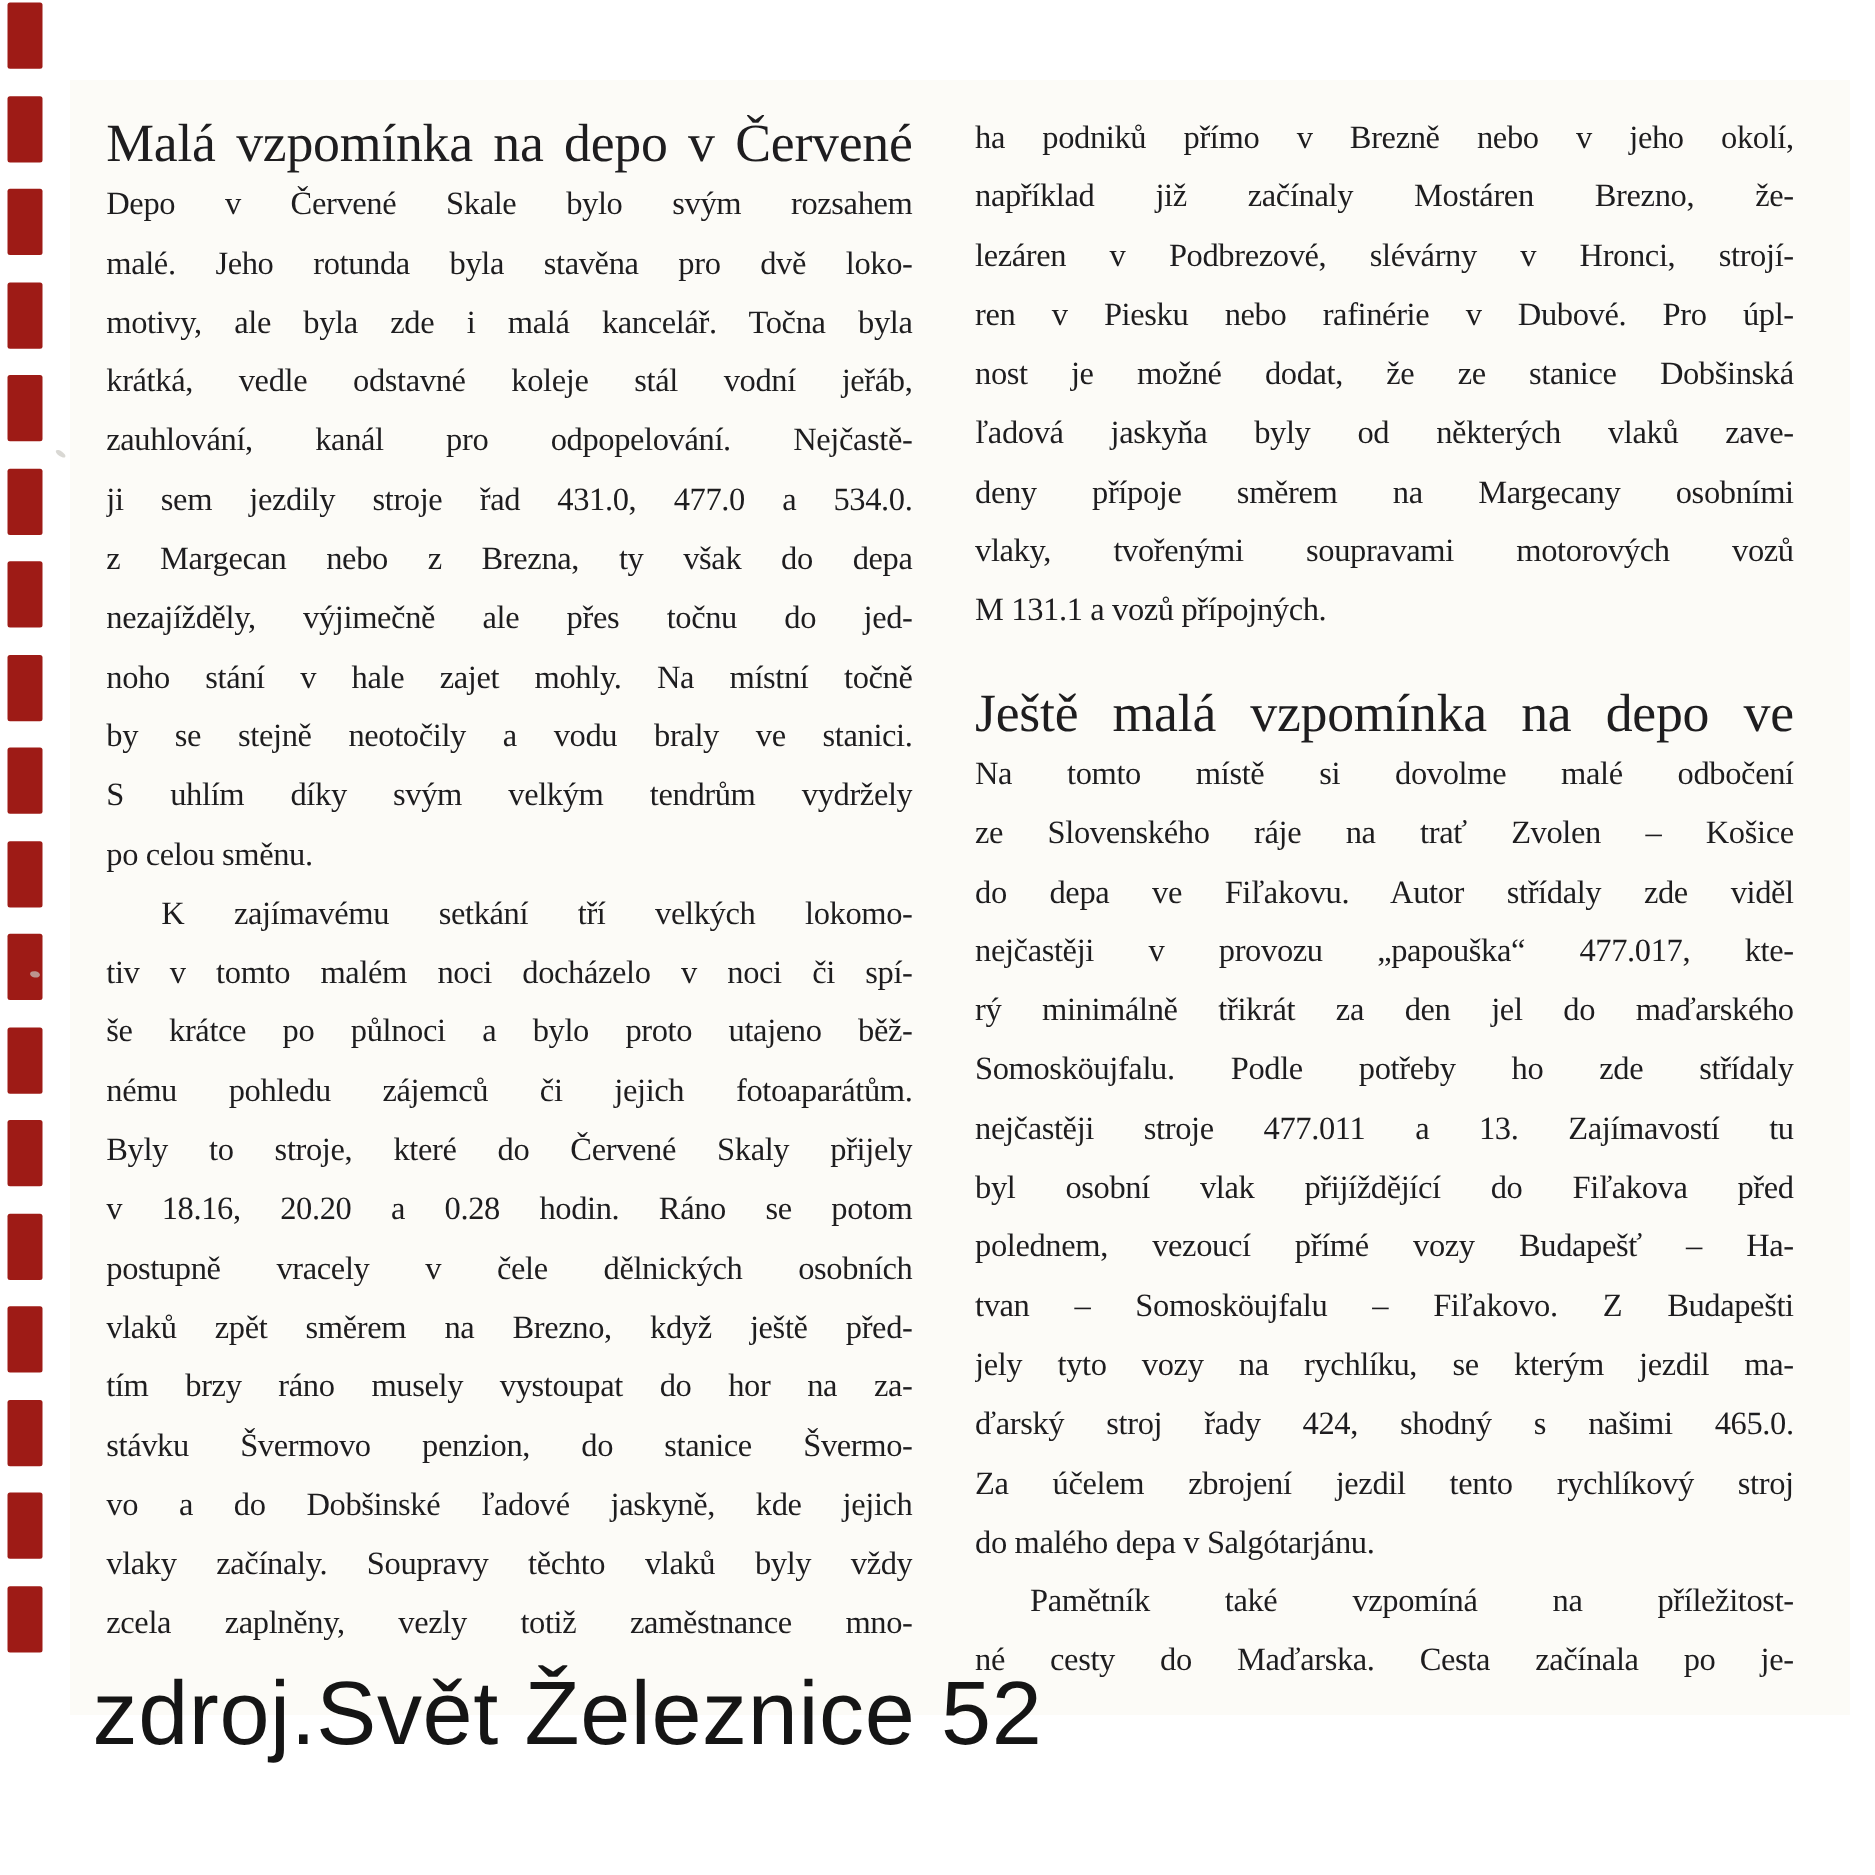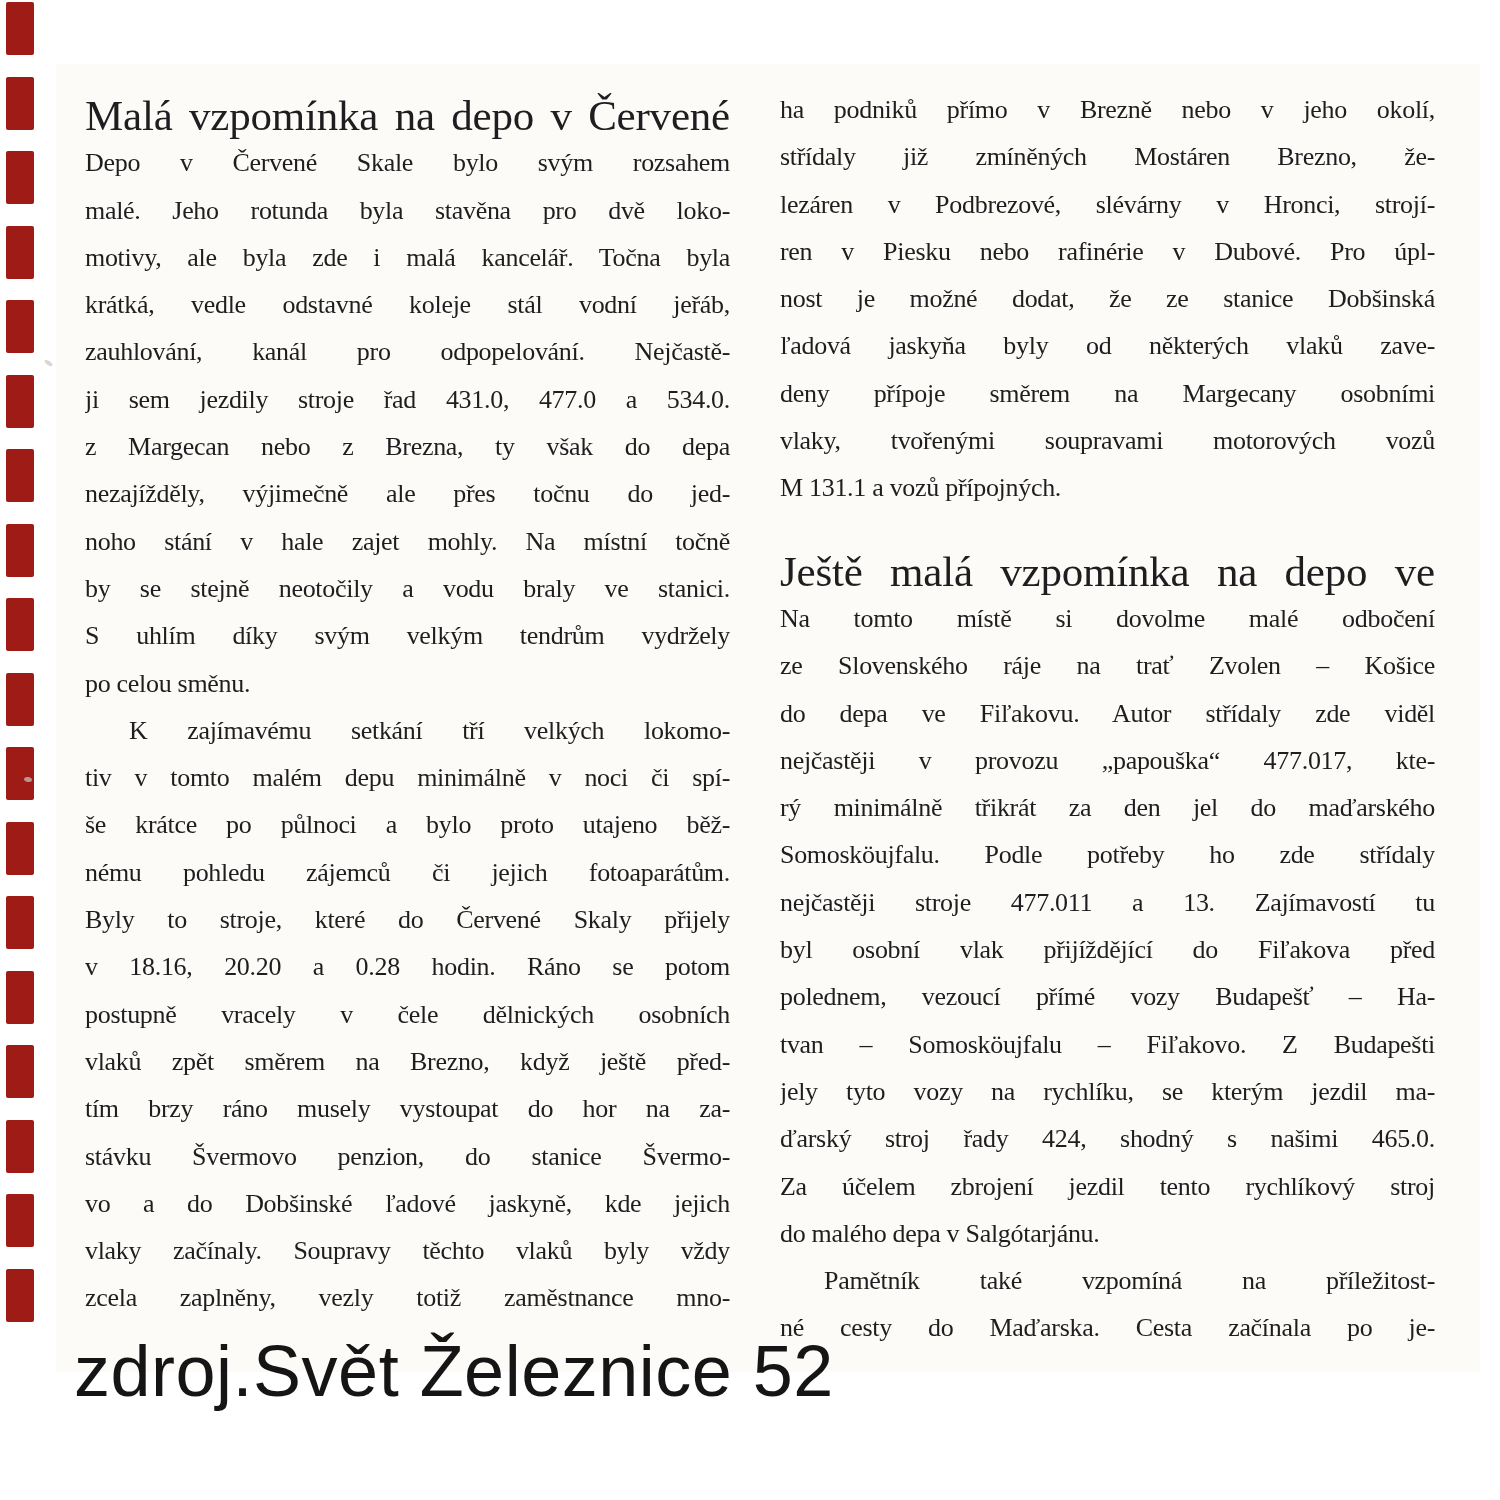--- a/index.html
+++ b/index.html
@@ -85,37 +85,37 @@
     <div class="line">krátká, vedle odstavné koleje stál vodní jeřáb,</div>
     <div class="line">zauhlování, kanál pro odpopelování. Nejčastě-</div>
     <div class="line">ji sem jezdily stroje řad 431.0, 477.0 a 534.0.</div>
     <div class="line">z Margecan nebo z Brezna, ty však do depa</div>
     <div class="line">nezajížděly, výjimečně ale přes točnu do jed-</div>
     <div class="line">noho stání v hale zajet mohly. Na místní točně</div>
     <div class="line">by se stejně neotočily a vodu braly ve stanici.</div>
     <div class="line">S uhlím díky svým velkým tendrům vydržely</div>
     <div class="line last">po celou směnu.</div>
     <div class="line indent">K zajímavému setkání tří velkých lokomo-</div>
-    <div class="line">tiv v tomto malém depu minimálně v noci či spí-</div>
+    <div class="line">tiv v tomto malém noci docházelo v noci či spí-</div>
     <div class="line">še krátce po půlnoci a bylo proto utajeno běž-</div>
     <div class="line">nému pohledu zájemců či jejich fotoaparátům.</div>
     <div class="line">Byly to stroje, které do Červené Skaly přijely</div>
     <div class="line">v 18.16, 20.20 a 0.28 hodin. Ráno se potom</div>
     <div class="line">postupně vracely v čele dělnických osobních</div>
     <div class="line">vlaků zpět směrem na Brezno, když ještě před-</div>
     <div class="line">tím brzy ráno musely vystoupat do hor na za-</div>
     <div class="line">stávku Švermovo penzion, do stanice Švermo-</div>
     <div class="line">vo a do Dobšinské ľadové jaskyně, kde jejich</div>
     <div class="line">vlaky začínaly. Soupravy těchto vlaků byly vždy</div>
     <div class="line">zcela zaplněny, vezly totiž zaměstnance mno-</div>
   </div>
 
 <div class="col col-right">
     <div class="line">ha podniků přímo v Brezně nebo v jeho okolí,</div>
-    <div class="line">střídaly již zmíněných Mostáren Brezno, že-</div>
+    <div class="line">například již začínaly Mostáren Brezno, že-</div>
     <div class="line">lezáren v Podbrezové, slévárny v Hronci, strojí-</div>
     <div class="line">ren v Piesku nebo rafinérie v Dubové. Pro úpl-</div>
     <div class="line">nost je možné dodat, že ze stanice Dobšinská</div>
     <div class="line">ľadová jaskyňa byly od některých vlaků zave-</div>
     <div class="line">deny přípoje směrem na Margecany osobními</div>
     <div class="line">vlaky, tvořenými soupravami motorových vozů</div>
     <div class="line last">M 131.1 a vozů přípojných.</div>
     <div class="line bold gap">Ještě malá vzpomínka na depo ve Fiľakovu</div>
     <div class="line">Na tomto místě si dovolme malé odbočení</div>
     <div class="line">ze Slovenského ráje na trať Zvolen – Košice</div>

